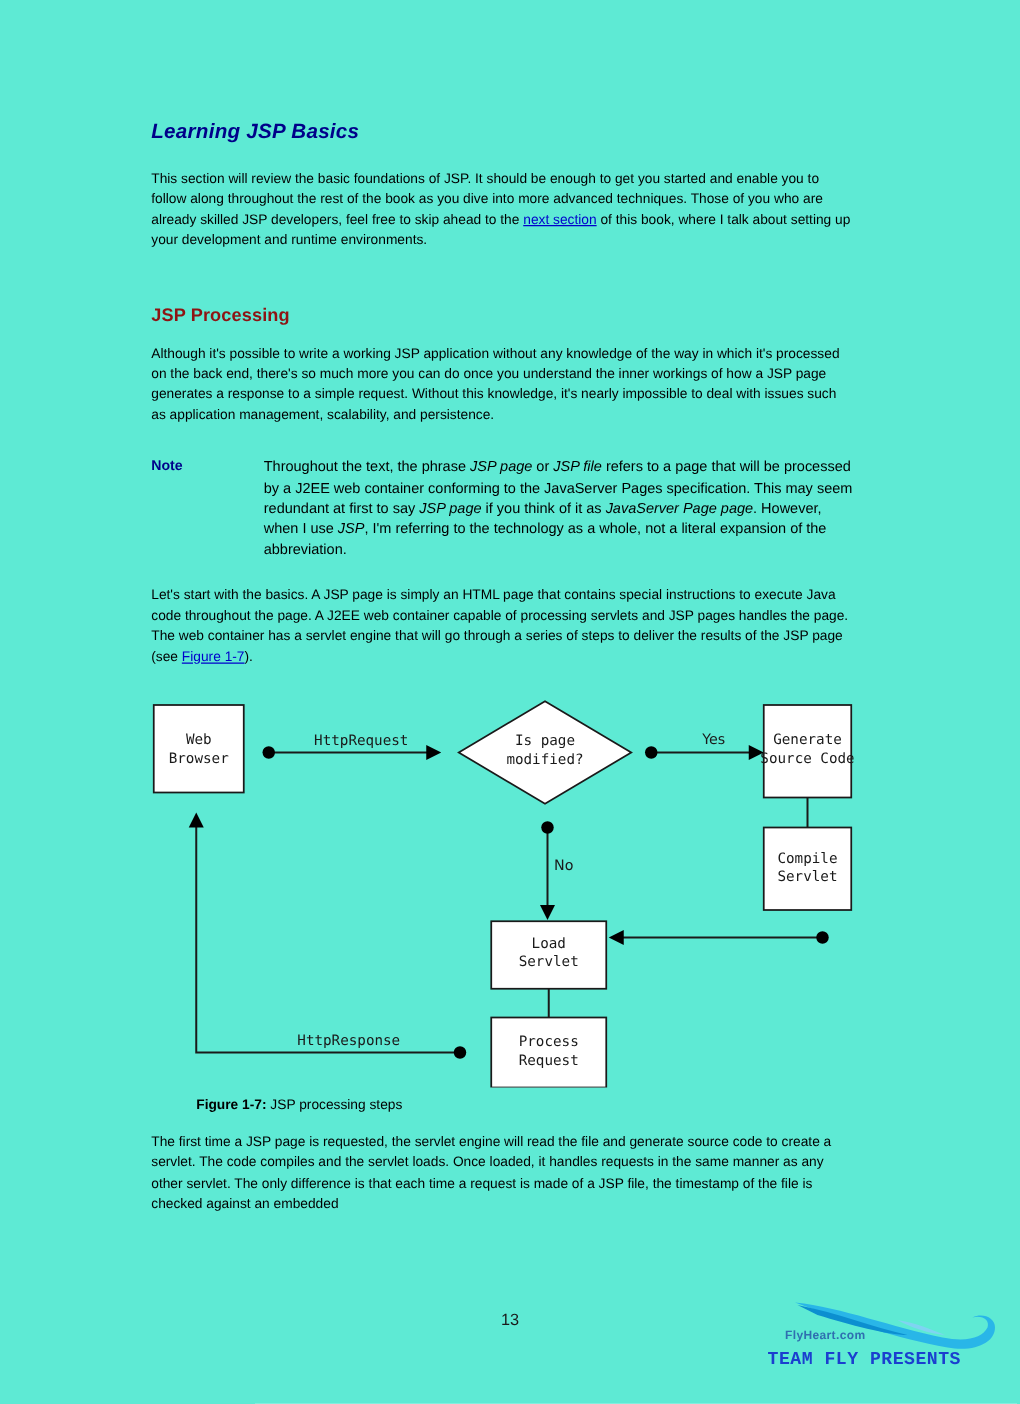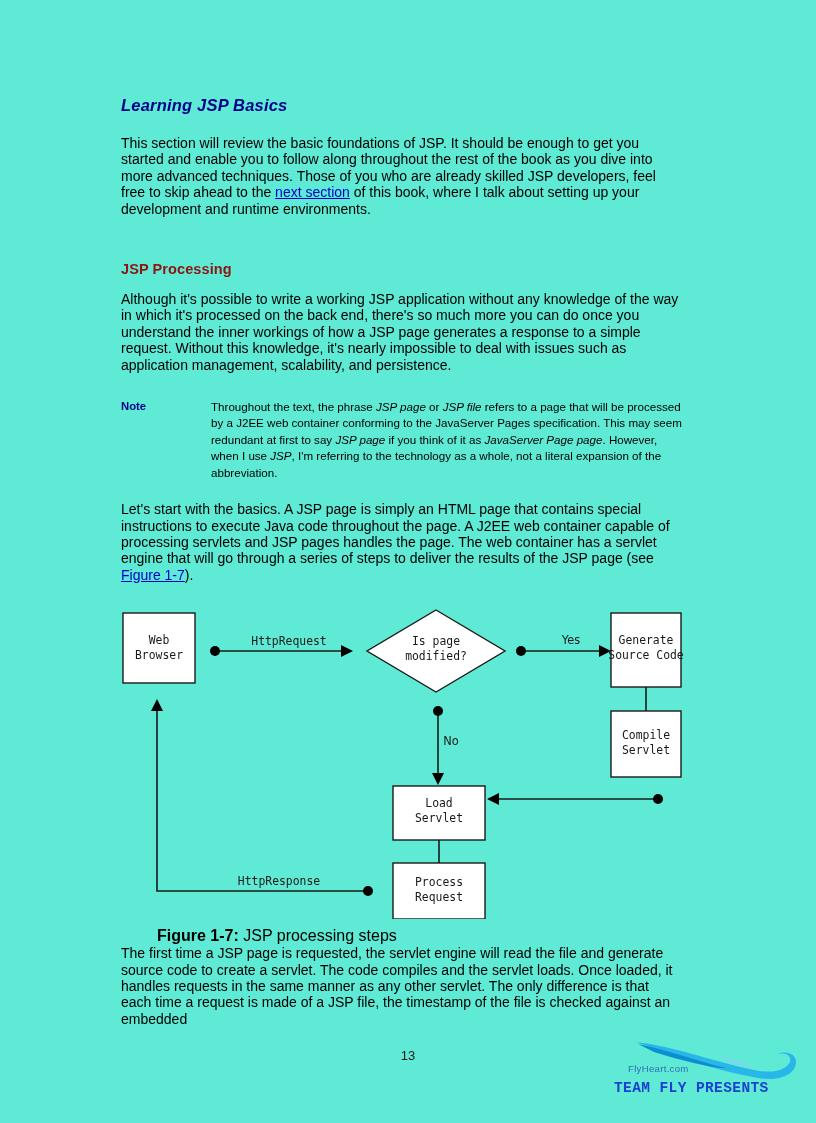--- a/index.html
+++ b/index.html
@@ -41,21 +41,21 @@
   h2.sub-title {
     font-family: "Liberation Sans", sans-serif;
     font-size: 14.5px;
     font-weight: bold;
     color: #8e1414;
     margin: 44px 0 14px 0;
     letter-spacing: 0.1px;
   }
   p.body-text {
     font-family: "Liberation Sans", sans-serif;
-    font-size: 14px;
+    font-size: 11px;
     line-height: 16.4px;
     margin: 0 0 14px 0;
     text-align: left;
     color: #000000;
   }
   a.inline-link {
     color: #0000cc;
     text-decoration: underline;
   }
   .note-block {
@@ -80,22 +80,22 @@
   .note-body i { font-style: italic; }
 
   .figure-wrap {
     position: relative;
     margin: 18px 0 0 0;
     width: 562px;
     height: 318px;
   }
   .figure-caption {
     font-family: "Liberation Sans", sans-serif;
-    font-size: 16px;
-    margin: 8px 0 0 0;
+    font-size: 11px;
+    margin: 8px 0 16px 0;
     padding-left: 36px;
   }
   .figure-caption b { font-weight: bold; }
 
   .page-number {
     position: absolute;
     left: 0;
     top: 1048px;
     width: 816px;
     text-align: center;
@@ -116,21 +116,21 @@
     left: 0; top: 0;
     width: 190px;
     height: 50px;
   }
   .logo-word {
     position: absolute;
     left: 14px;
     top: 27px;
     font-family: "Liberation Sans", sans-serif;
     font-size: 9.6px;
-    font-weight: normal;
+    font-weight: bold;
     color: #2f6fb0;
     letter-spacing: 0.3px;
   }
   .logo-tagline {
     position: absolute;
     left: 0px;
     top: 44px;
     width: 190px;
     text-align: left;
     font-family: Liberation Mono, monospace;

